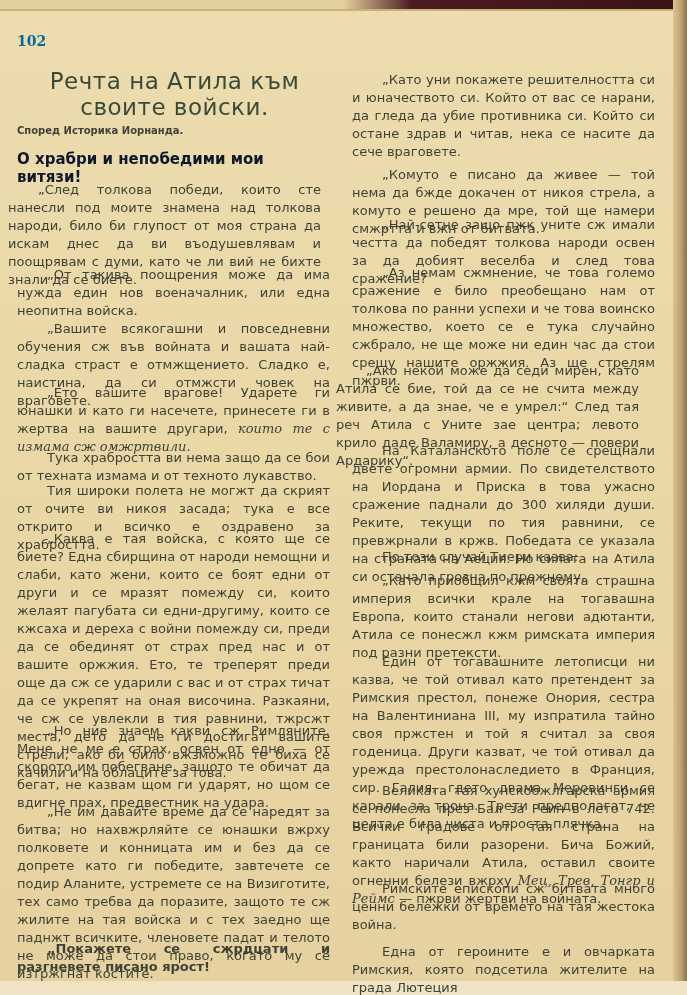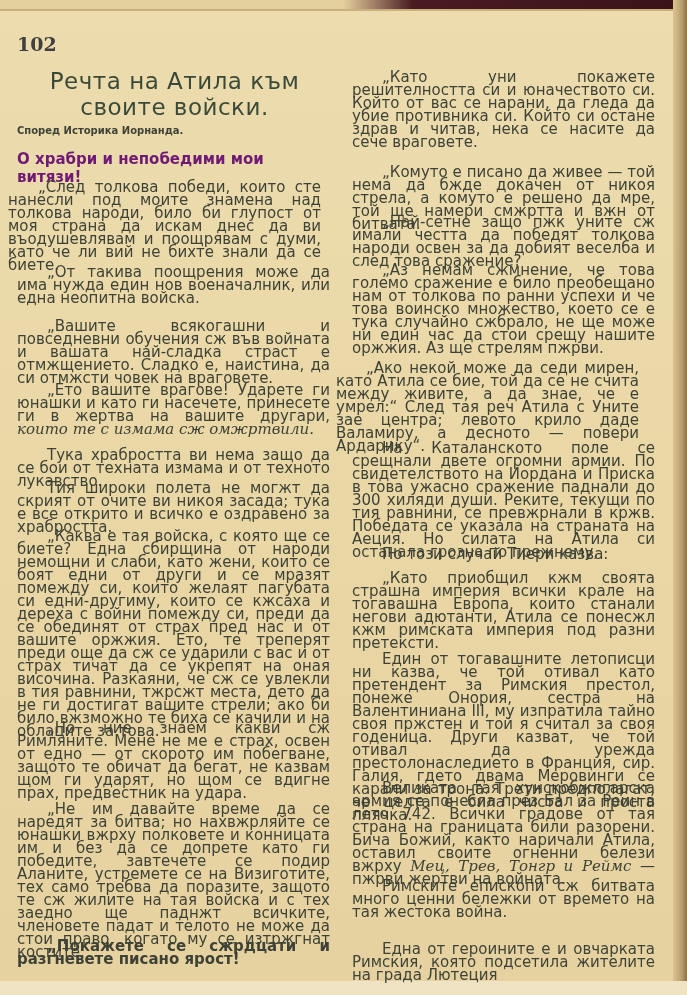--- a/index.html
+++ b/index.html
@@ -18,37 +18,37 @@
   .page {
     position:absolute; left:0; top:11px; width:676px; height:970px;
     background:linear-gradient(180deg,#ecdcae 0%,#ead7a6 50%,#e6d2a0 100%);
   }
   .right-shadow {
     position:absolute; right:0; top:0; width:14px; height:995px;
     background:linear-gradient(90deg,#dcc492 0%,#b8a070 60%,#8c7048 100%);
   }
   .bottom-edge { position:absolute; left:0; top:981px; width:687px; height:14px; background:#efe3c4; }
   .page-number {
-    position:absolute; left:17px; top:33px; font-size:19px; font-weight:bold;
-    color:#404040; font-family:"DejaVu Serif", serif;
+    position:absolute; left:17px; top:33px; font-size:14px; font-weight:bold;
+    color:#0369a1; font-family:"DejaVu Serif", serif;
   }
   .title {
     position:absolute; left:17px; top:68px; width:315px; text-align:center;
     font-size:23px; line-height:26px; color:#3b4a38; letter-spacing:0.5px;
   }
   .subtitle {
     position:absolute; left:17px; top:125px; width:315px; 
     font-size:10px; font-weight:bold; color:#3e4236;
   }
   .exclaim {
     position:absolute; left:17px; top:150px; width:315px;
-    font-size:15px; font-weight:bold; color:#701a75;
+    font-size:15px; font-weight:bold; color:#0f172a;
   }
   p {
-    margin:0; font-size:15px; line-height:13px; text-align:justify;
+    margin:0; font-size:13px; line-height:18px; text-align:justify;
     text-indent:30px; position:absolute;
   }
   .it { font-style:italic; font-family:"DejaVu Serif", serif; }
   .bold { font-weight:bold; }
 </style>
 </head>
 <body>
 
 <div class="top-edge"></div>
 <div class="top-line"></div>

